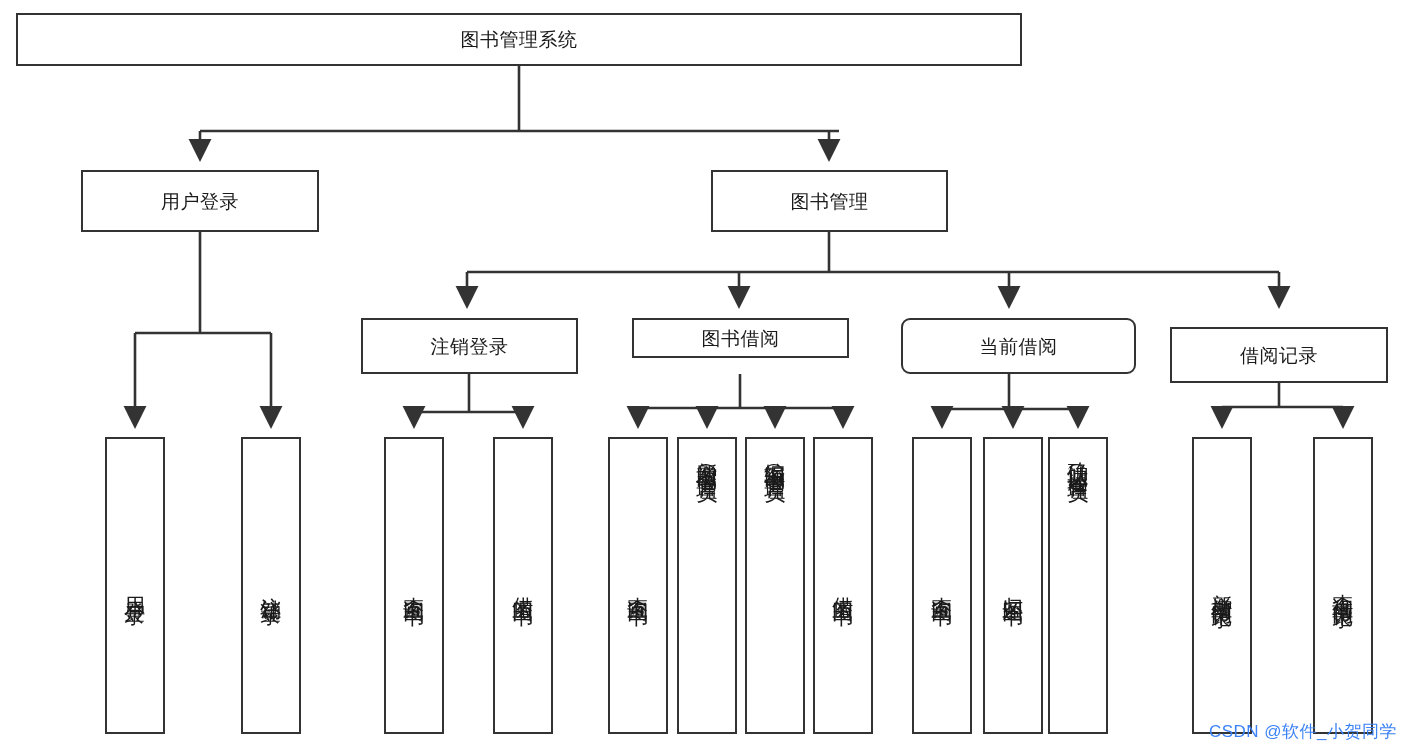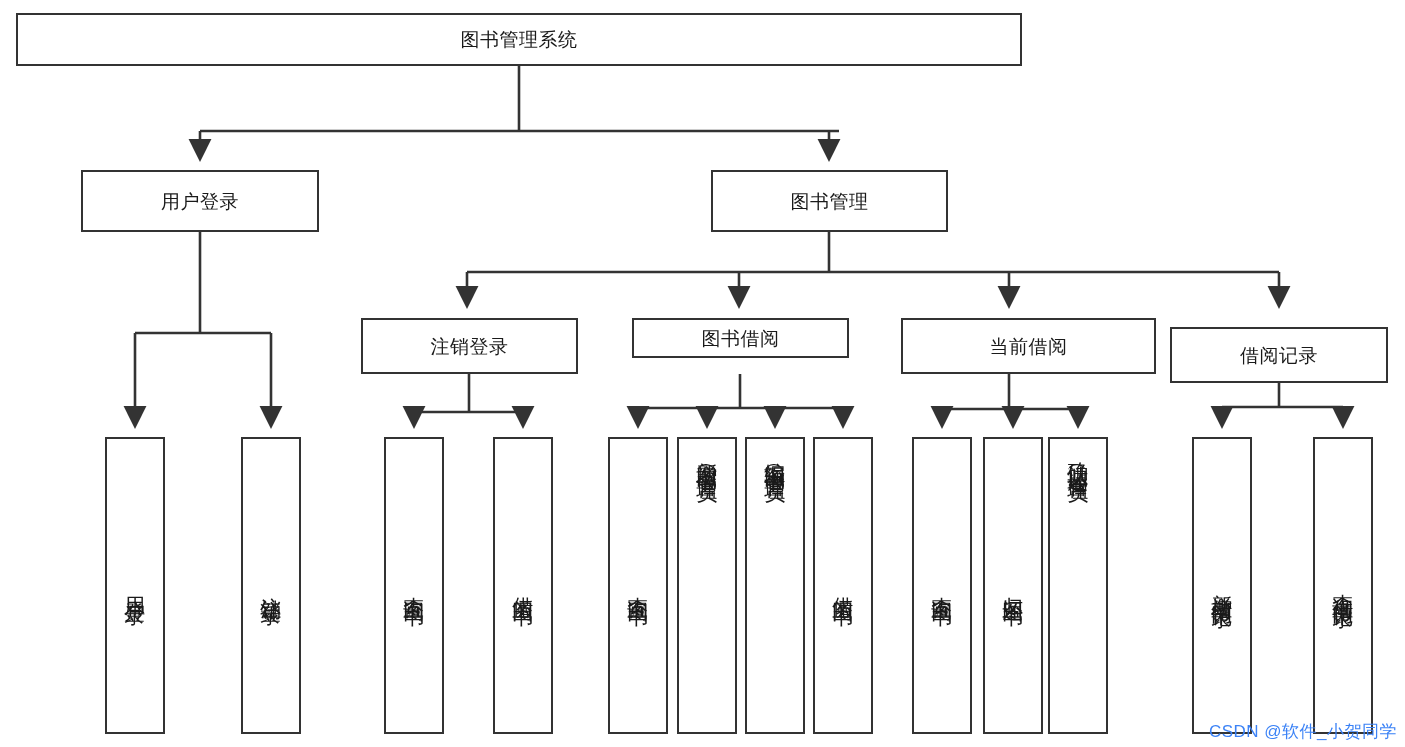--- a/index.html
+++ b/index.html
@@ -138,21 +138,21 @@
   <div class="node horiz" style="left:711px; top:170px; width:237px; height:62px;">
     <span class="label">图书管理</span>
   </div>
 
   <div class="node horiz" style="left:361px; top:318px; width:217px; height:56px;">
     <span class="label">注销登录</span>
   </div>
   <div class="node horiz" style="left:632px; top:318px; width:217px; height:40px;">
     <span class="label">图书借阅</span>
   </div>
-  <div class="node horiz" style="left:901px; top:318px; width:255px; height:56px;">
+  <div class="node horiz" style="left:901px; top:318px; width:235px; height:56px;border-radius:9px;">
     <span class="label">当前借阅</span>
   </div>
   <div class="node horiz" style="left:1170px; top:327px; width:218px; height:56px;">
     <span class="label">借阅记录</span>
   </div>
 
   <div class="node leaf centered" style="left:105px; top:437px; width:60px; height:297px;">
     <span class="label">用户登录</span>
   </div>
   <div class="node leaf centered" style="left:241px; top:437px; width:60px; height:297px;">

